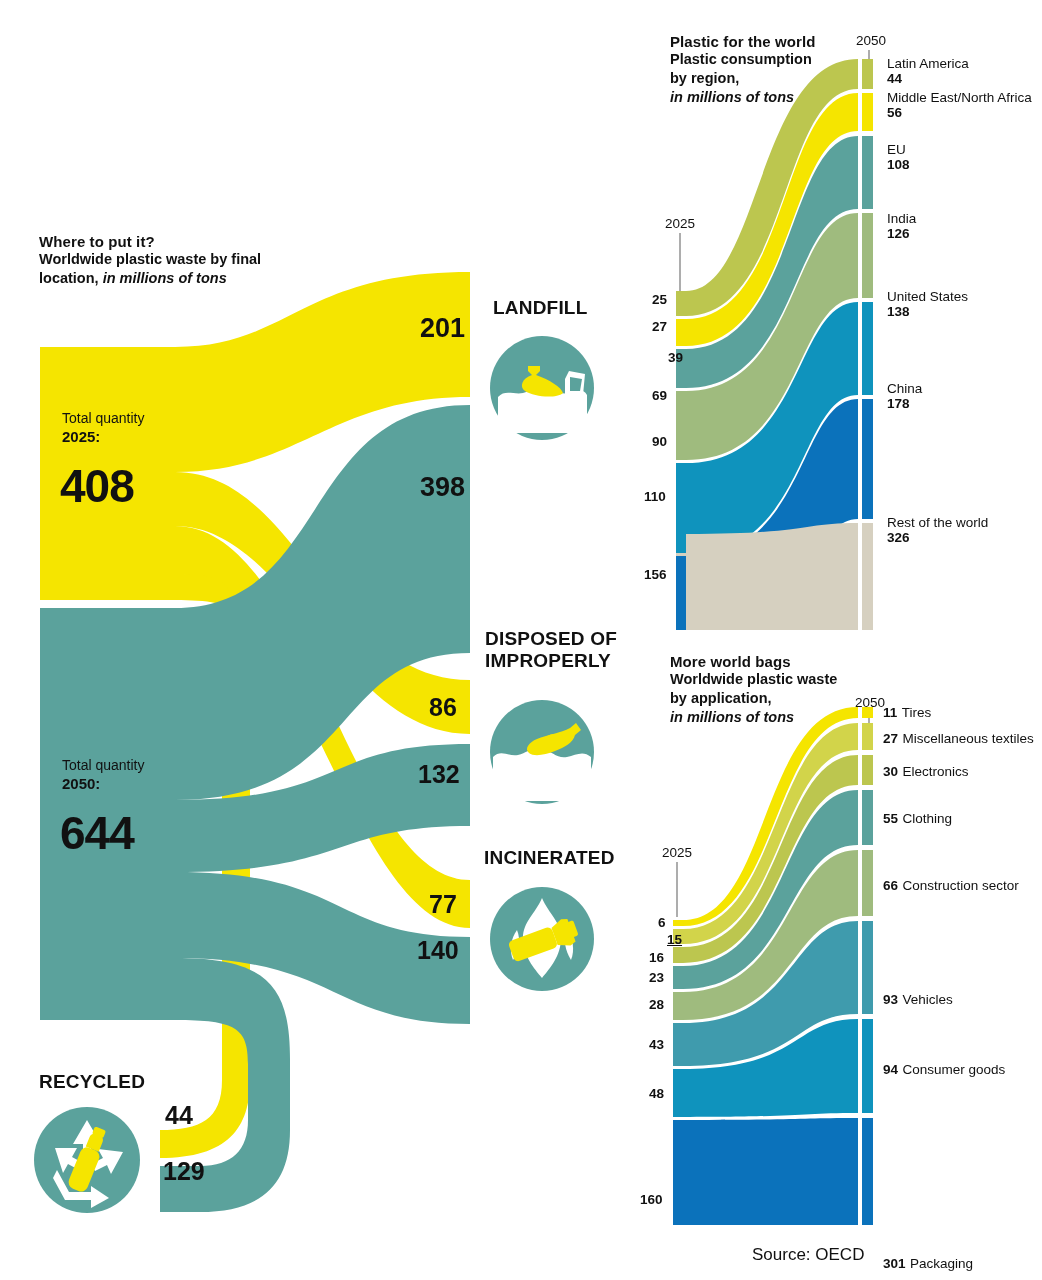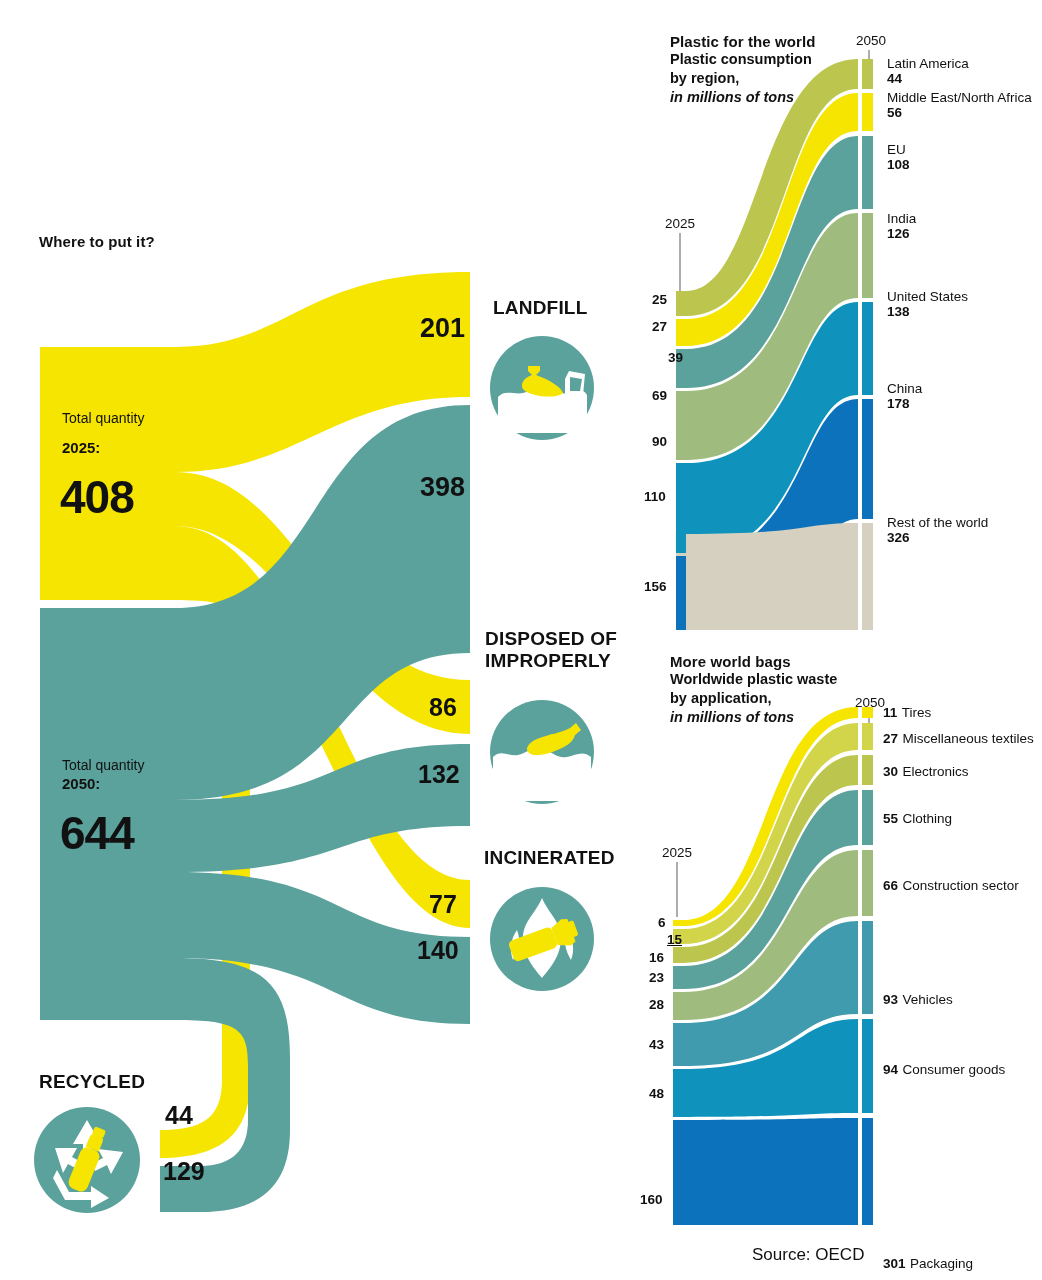--- a/index.html
+++ b/index.html
@@ -58,25 +58,29 @@
     <path fill="#5ba29c" d="M175,800 C 350,800 320,744 470,744 L470,826 C 330,826 350,872 175,872 Z"></path>
 
     <path fill="#5ba29c" d="M175,872 C 350,872 330,937 470,937 L470,1024 C 330,1024 340,958 175,958 Z"></path>
 
     <path fill="#5ba29c" d="M175,958 C 268,958 290,986 290,1060 L290,1130 C 290,1186 260,1212 200,1212 L160,1212 L160,1166 L200,1166 C 232,1166 248,1150 248,1120 L248,1064 C 248,1028 236,1020 175,1020 Z"></path>
   </svg>
 </div>
 
 <div class="abs" style="left:39px;top:233px;width:290px;">
   <div class="hd-title">Where to put it?</div>
+  <div class="hd-sub">
+    <span>Worldwide plastic waste by final</span><br>
+    <span>location, </span><em>in millions of tons</em>
+  </div>
 </div>
 
 <div class="abs" style="left:62px;top:410px;">
   <div class="tot-lbl">Total quantity</div>
-  <div class="tot-yr" style="margin-top:13px;">2025:</div>
+  <div class="tot-yr" style="margin-top:2px;">2025:</div>
   <div class="big-num" style="margin-top:14px;margin-left:-2px;">408</div>
 </div>
 
 <div class="abs" style="left:62px;top:757px;">
   <div class="tot-lbl">Total quantity</div>
   <div class="tot-yr" style="margin-top:2px;">2050:</div>
   <div class="big-num" style="margin-top:14px;margin-left:-2px;">644</div>
 </div>
 
 <div class="abs flow-num" style="left:420px;top:313px;">201</div>
@@ -193,21 +197,21 @@
     <rect x="222" y="399" width="11" height="120" fill="#0b72bb"></rect>
     <rect x="222" y="523" width="11" height="219" fill="#d6d0c0"></rect>
   </svg>
 
   <div class="abs sk-val" style="left:12px;top:292px;">25</div>
   <div class="abs sk-val" style="left:12px;top:319px;">27</div>
   <div class="abs sk-val" style="left:28px;top:350px;text-align:right;">39</div>
   <div class="abs sk-val" style="left:12px;top:388px;">69</div>
   <div class="abs sk-val" style="left:12px;top:434px;">90</div>
   <div class="abs sk-val" style="left:4px;top:489px;">110</div>
-  <div class="abs sk-val" style="left:4px;top:567px;margin-top:12px;">156</div>
+  <div class="abs sk-val" style="left:4px;top:567px;">156</div>
 
   <div class="abs r-label" style="left:247px;top:56px;">
     <div class="sk-lbl">Latin America</div>
     <div class="sk-lbl-b">44</div>
   </div>
   <div class="abs r-label" style="left:247px;top:90px;">
     <div class="sk-lbl">Middle East/North Africa</div>
     <div class="sk-lbl-b">56</div>
   </div>
   <div class="abs r-label" style="left:247px;top:142px;">

